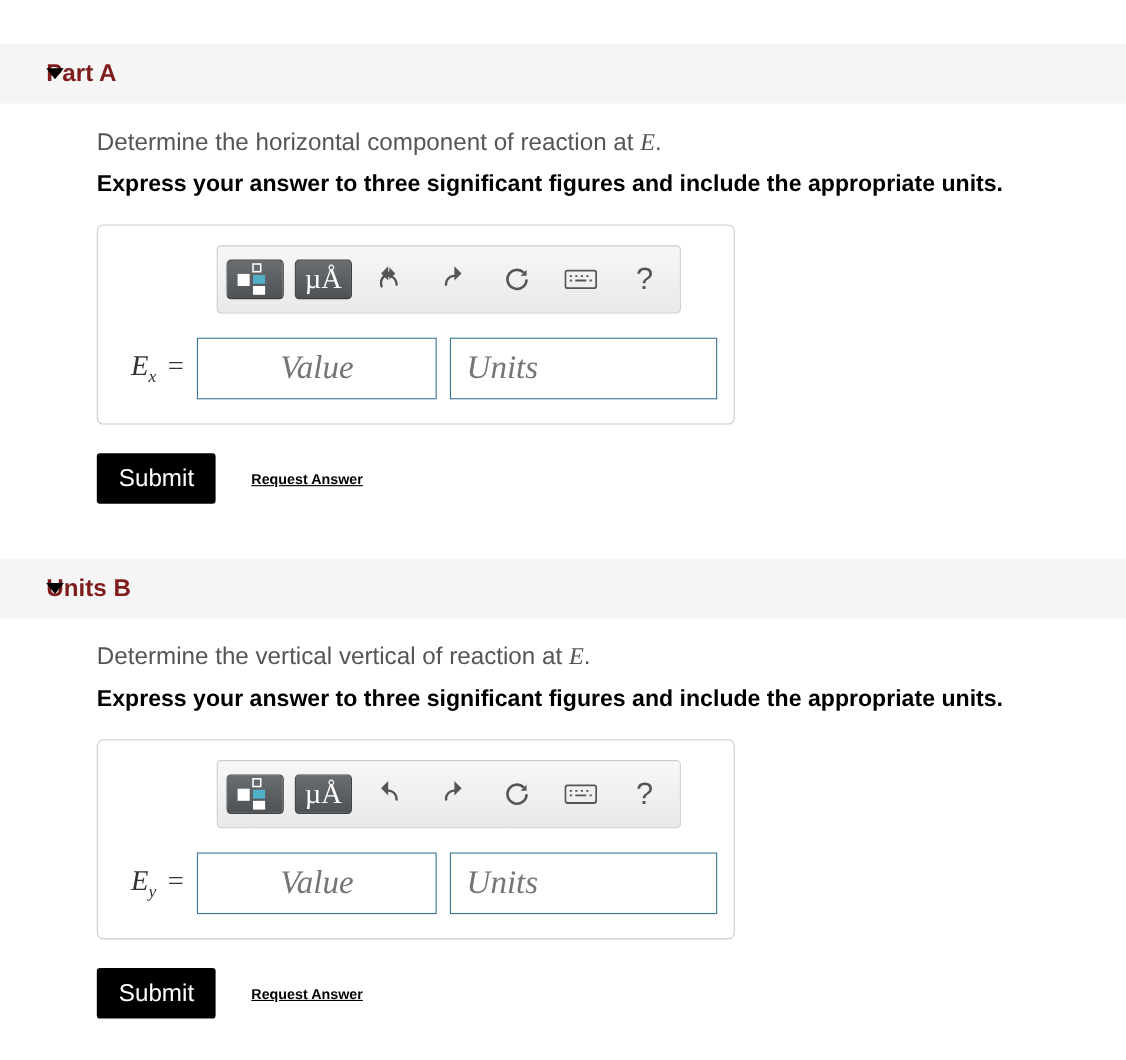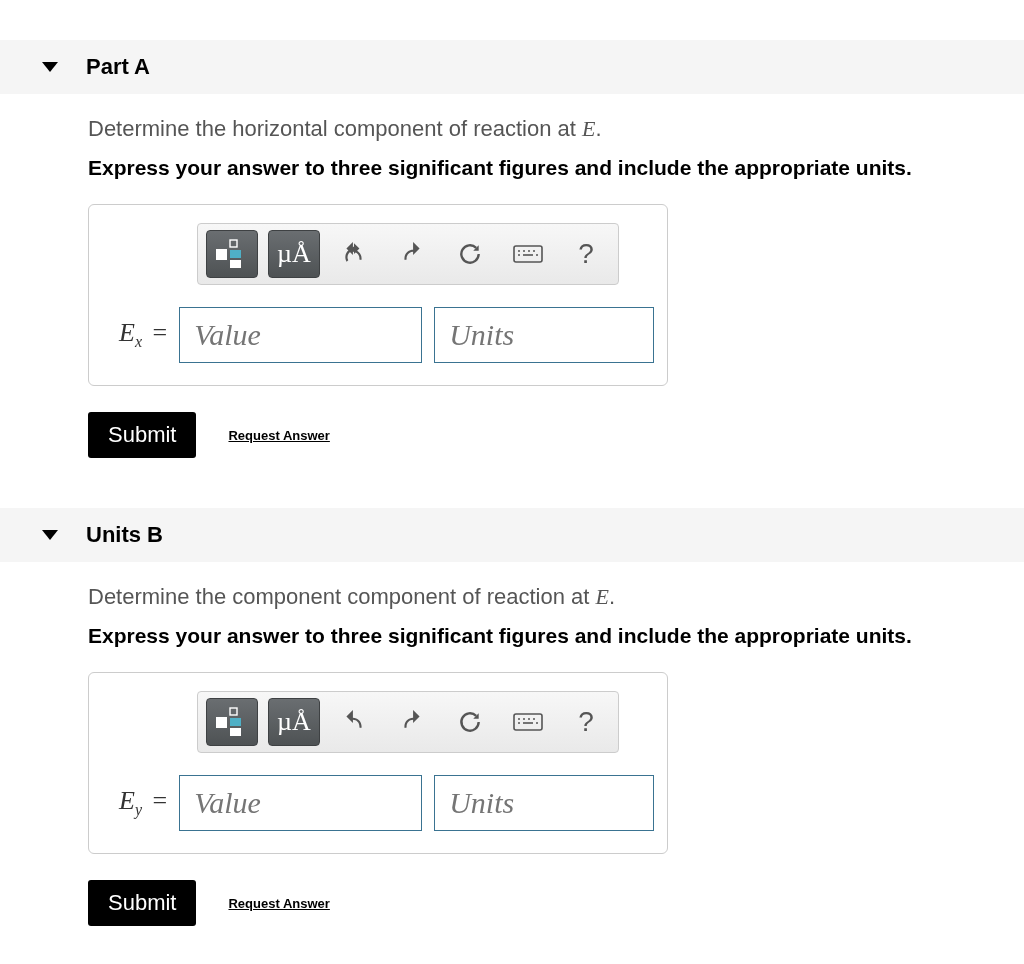--- a/index.html
+++ b/index.html
@@ -24,24 +24,23 @@
     left: 42px;
     top: 50%;
     transform: translateY(-50%);
     width: 0; height: 0;
     border-left: 8px solid transparent;
     border-right: 8px solid transparent;
     border-top: 10px solid #000;
   }
   .part-header .title {
     display: inline-block;
-    margin-left: 44px;
     font-weight: bold;
     font-size: 22px;
-    color: #000000;
+    color: #7f1d1d;
   }
   .part-body {
     padding: 22px 20px 10px 88px;
   }
   .question {
     font-size: 22px;
     color: #555;
     margin-bottom: 14px;
   }
   .question .mvar {
@@ -76,21 +75,21 @@
     align-items: center;
     justify-content: center;
     font-size: 22px;
     color: #555;
   }
   .tb-dark {
     background: linear-gradient(#6a6e71, #4e5254);
     border: 1px solid #3e4143;
     border-radius: 4px;
     color: #fff;
-    width: 52px; height: 48px;
+    width: 52px; height: 36px;
   }
   .tb-dark svg { display: block; }
   .tb-units {
     font-family: Georgia, "Times New Roman", serif;
     font-size: 26px;
     font-style: normal;
     position: relative;
   }
   .input-row {
     display: flex;
@@ -114,22 +113,22 @@
     border: 1px solid #3a7391;
     height: 56px;
     font-family: Georgia, "Times New Roman", serif;
     font-style: italic;
     font-size: 30px;
     color: #999;
     padding: 0 14px;
     background: #fff;
     outline: none;
   }
-  .field.value { width: 243px; }
-  .field.units { width: 220px; }
+  .field.value { width: 218px; text-align: center; }
+  .field.units { width: 243px; }
   .actions {
     margin-top: 26px;
     display: flex;
     align-items: center;
     gap: 32px;
   }
   .btn-submit {
     background: #000000;
     color: #fff;
     border: none;
@@ -226,21 +225,21 @@
     <span class="link">Request Answer</span>
   </div>
 </div>
 
 <div class="part-header">
   <span class="caret"></span>
   <span class="title">Units B</span>
 </div>
 <div class="part-body">
   <div class="question">
-    <span>Determine the component component of reaction at </span><span class="mvar">E</span><span>.</span>
+    <span>Determine the vertical vertical of reaction at </span><span class="mvar">E</span><span>.</span>
   </div>
   <div class="instr">Express your answer to three significant figures and include the appropriate units.</div>
 
   <div class="answer-box">
     <div class="toolbar">
       <span class="tb-btn tb-dark">
         <svg width="34" height="30" viewBox="0 0 34 30">
           <rect x="1" y="10" width="11" height="11" fill="#fff"></rect>
           <rect x="15" y="1" width="7" height="7" fill="none" stroke="#fff" stroke-width="1.4"></rect>
           <rect x="15" y="11" width="11" height="8" fill="#4fb0c6"></rect>

